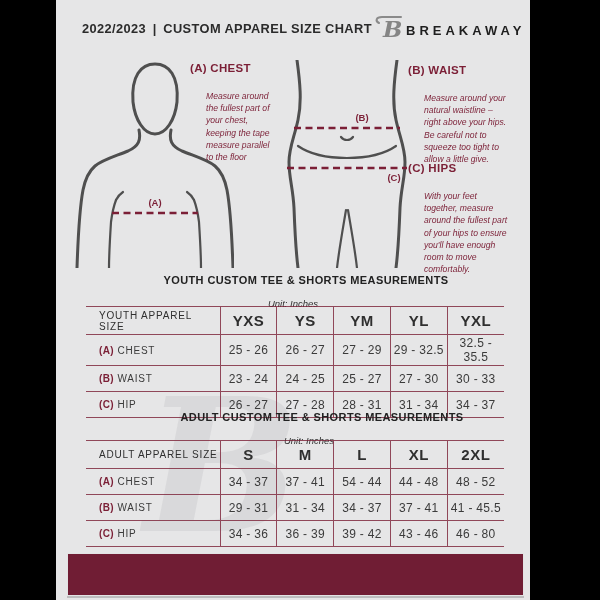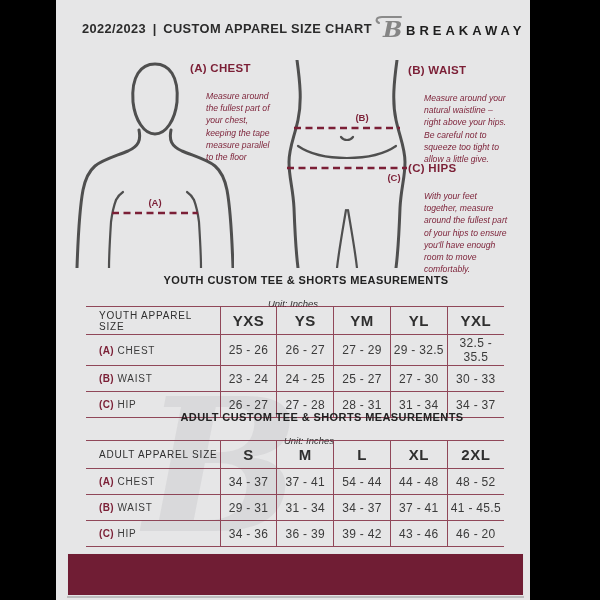--- a/index.html
+++ b/index.html
@@ -210,20 +210,20 @@
         <td>34 - 37</td>
         <td>37 - 41</td>
         <td>41 - 45.5</td>
       </tr>
       <tr>
         <td class="label-cell"><span class="prefix">(C)</span> <span>HIP</span></td>
         <td>34 - 36</td>
         <td>36 - 39</td>
         <td>39 - 42</td>
         <td>43 - 46</td>
-        <td>46 - 20</td>
+        <td>46 - 80</td>
       </tr>
     </tbody>
       </table>
 
     <div class="footer-bar"></div>
   </div>
 </div>
 
 </body></html>

